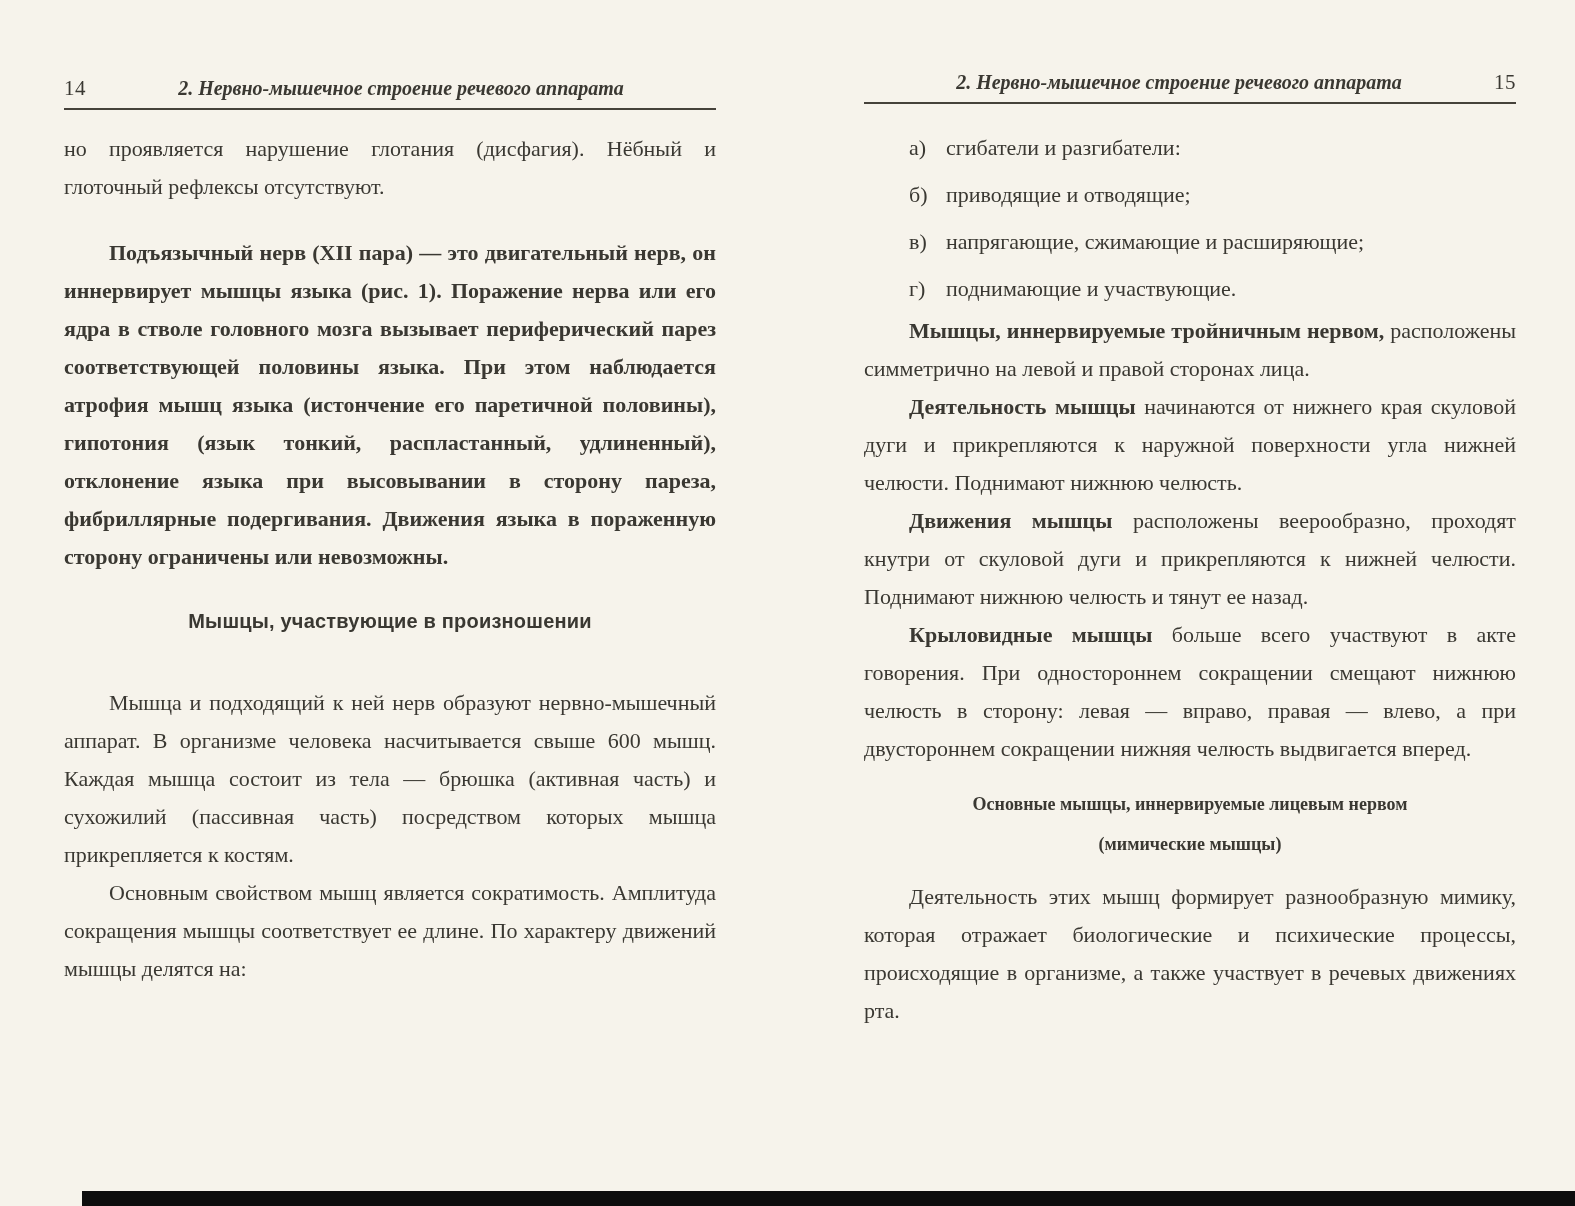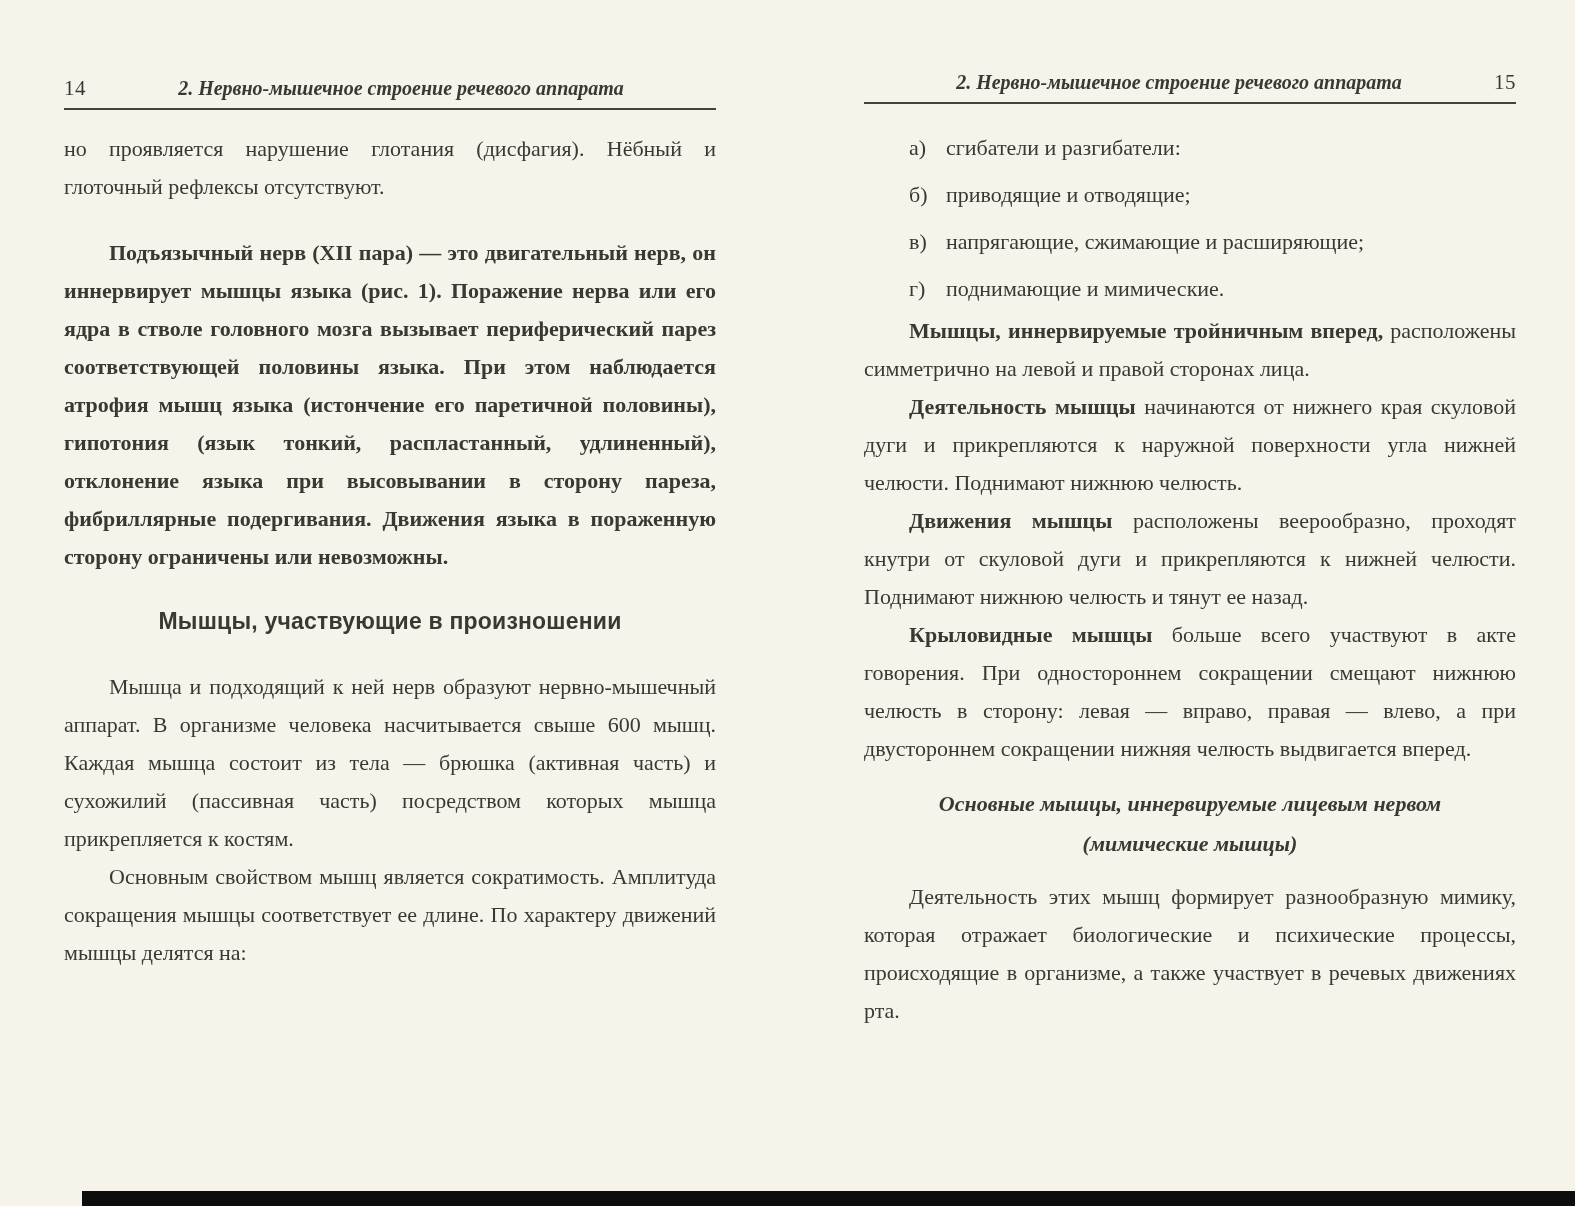--- a/index.html
+++ b/index.html
@@ -27,34 +27,34 @@
   .head-rule{border-bottom:2px solid var(--rule);margin-top:7px;}
 
   .body-text{font-size:22px;line-height:38px;text-align:justify;margin-top:20px;}
   .body-text p{margin:0;text-indent:45px;}
   .body-text p.noindent{text-indent:0;}
   .body-text p.gap-top{margin-top:28px;font-weight:bold;}
 
   .section-heading{
     font-family:"Liberation Sans", sans-serif;
     font-weight:bold;
-    font-size:23px;
+    font-size:20px;
     text-align:center;
-    margin:26px 0 28px;
+    margin:26px 0 44px;
     text-indent:0;
     letter-spacing:.2px;
   }
 
   .muscle-list{padding-left:45px;}
   .list-row{display:flex;line-height:47px;}
   .list-marker{width:37px;flex:0 0 37px;}
 
   .subheading{
-    font-weight:bold;font-style:italic;
-    font-size:22px;line-height:40px;
+    font-weight:bold;
+    font-size:18px;line-height:40px;
     text-align:center;margin:16px 0 14px;
   }
   .subheading span{display:block;}
 
   .scan-edge{
     position:absolute;left:82px;right:0;bottom:0;height:15px;
     background:var(--scan-edge);
   }
 </style>
 </head>
@@ -99,26 +99,26 @@
         <div class="list-row">
           <span class="list-marker">б)</span>
           <span>приводящие и отводящие;</span>
         </div>
         <div class="list-row">
           <span class="list-marker">в)</span>
           <span>напрягающие, сжимающие и расширяющие;</span>
         </div>
         <div class="list-row">
           <span class="list-marker">г)</span>
-          <span>поднимающие и мимические.</span>
+          <span>поднимающие и участвующие.</span>
         </div>
       </div>
 
 
-      <p><b>Мышцы, иннервируемые тройничным вперед,</b><span> расположены симметрично на левой и правой сторонах лица.</span></p>
+      <p><b>Мышцы, иннервируемые тройничным нервом,</b><span> расположены симметрично на левой и правой сторонах лица.</span></p>
 
       <p><b>Деятельность мышцы</b><span> начинаются от нижнего края скуловой дуги и прикрепляются к наружной поверхности угла нижней челюсти. Поднимают нижнюю челюсть.</span></p>
 
       <p><b>Движения мышцы</b><span> расположены веерообразно, проходят кнутри от скуловой дуги и прикрепляются к нижней челюсти. Поднимают нижнюю челюсть и тянут ее назад.</span></p>
 
       <p><b>Крыловидные мышцы</b><span> больше всего участвуют в акте говорения. При одностороннем сокращении смещают нижнюю челюсть в сторону: левая — вправо, правая — влево, а при двустороннем сокращении нижняя челюсть выдвигается вперед.</span></p>
 
       <h3 class="subheading">
         <span>Основные мышцы, иннервируемые лицевым нервом</span>
         <span>(мимические мышцы)</span>

